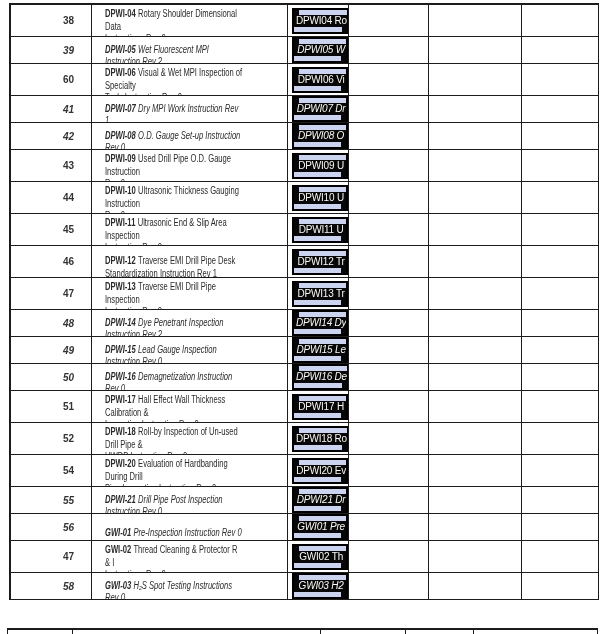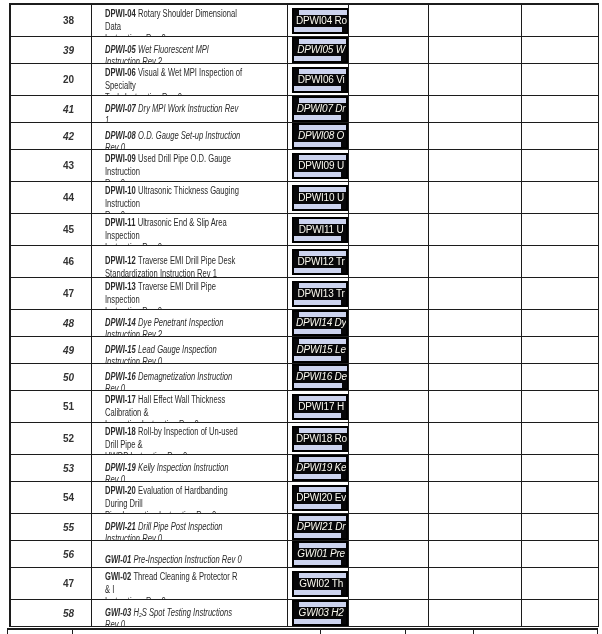--- a/index.html
+++ b/index.html
@@ -89,21 +89,21 @@
           <div class="obj-label">DPWI05 W</div>
           <div class="bar bottom"></div>
         </div>
       </div>
       <div class="cell c4"></div>
       <div class="cell c5"></div>
       <div class="cell c6"></div>
     </div>
       <div class="row h2">
       <div class="cell num">
-        <span>20</span>
+        <span>60</span>
       </div>
       <div class="cell desc">
         <div class="dtext-wrap">
           <span class="code">DPWI-06</span><span class="dtext">Visual &amp; Wet MPI Inspection of Specialty
 Tools Instruction Rev 0</span>
         </div>
       </div>
       <div class="cell icon-cell">
         <div class="obj-icon">
           <div class="bar top"></div>
@@ -348,40 +348,20 @@
       <div class="cell desc">
         <div class="dtext-wrap">
           <span class="code">DPWI-18</span><span class="dtext">Roll-by Inspection of Un-used Drill Pipe &amp;
 HWDP Instruction Rev 0</span>
         </div>
       </div>
       <div class="cell icon-cell">
         <div class="obj-icon">
           <div class="bar top"></div>
           <div class="obj-label">DPWI18 Ro</div>
-          <div class="bar bottom"></div>
-        </div>
-      </div>
-      <div class="cell c4"></div>
-      <div class="cell c5"></div>
-      <div class="cell c6"></div>
-    </div>
-      <div class="row h1">
-      <div class="cell num">
-        <span>53</span>
-      </div>
-      <div class="cell desc">
-        <div class="dtext-wrap">
-          <span class="code">DPWI-19</span><span class="dtext">Kelly Inspection Instruction Rev 0</span>
-        </div>
-      </div>
-      <div class="cell icon-cell">
-        <div class="obj-icon">
-          <div class="bar top"></div>
-          <div class="obj-label">DPWI19 Ke</div>
           <div class="bar bottom"></div>
         </div>
       </div>
       <div class="cell c4"></div>
       <div class="cell c5"></div>
       <div class="cell c6"></div>
     </div>
       <div class="row h2">
       <div class="cell num">
         <span>54</span>

